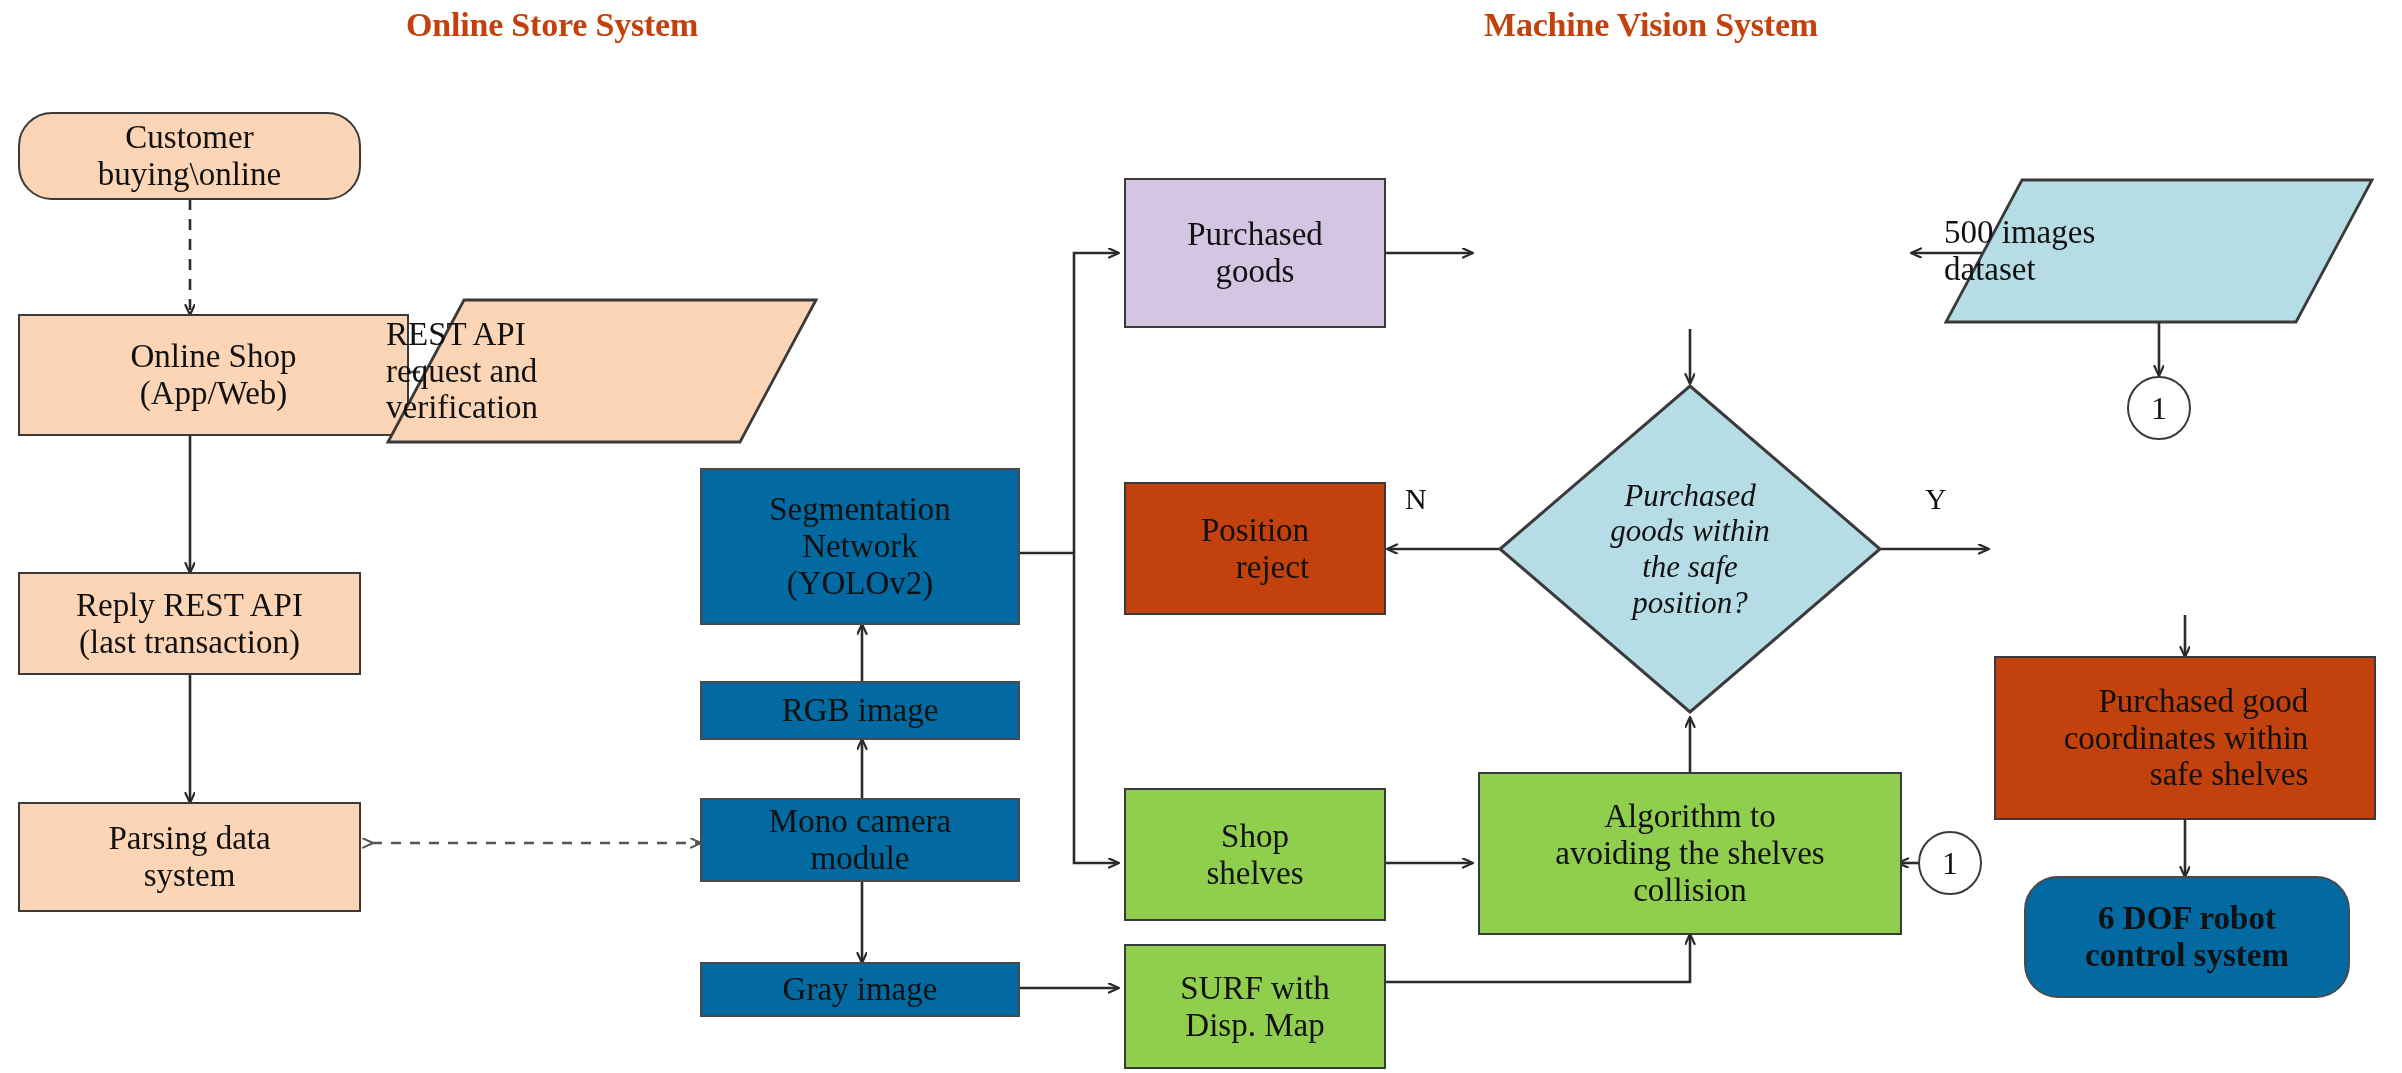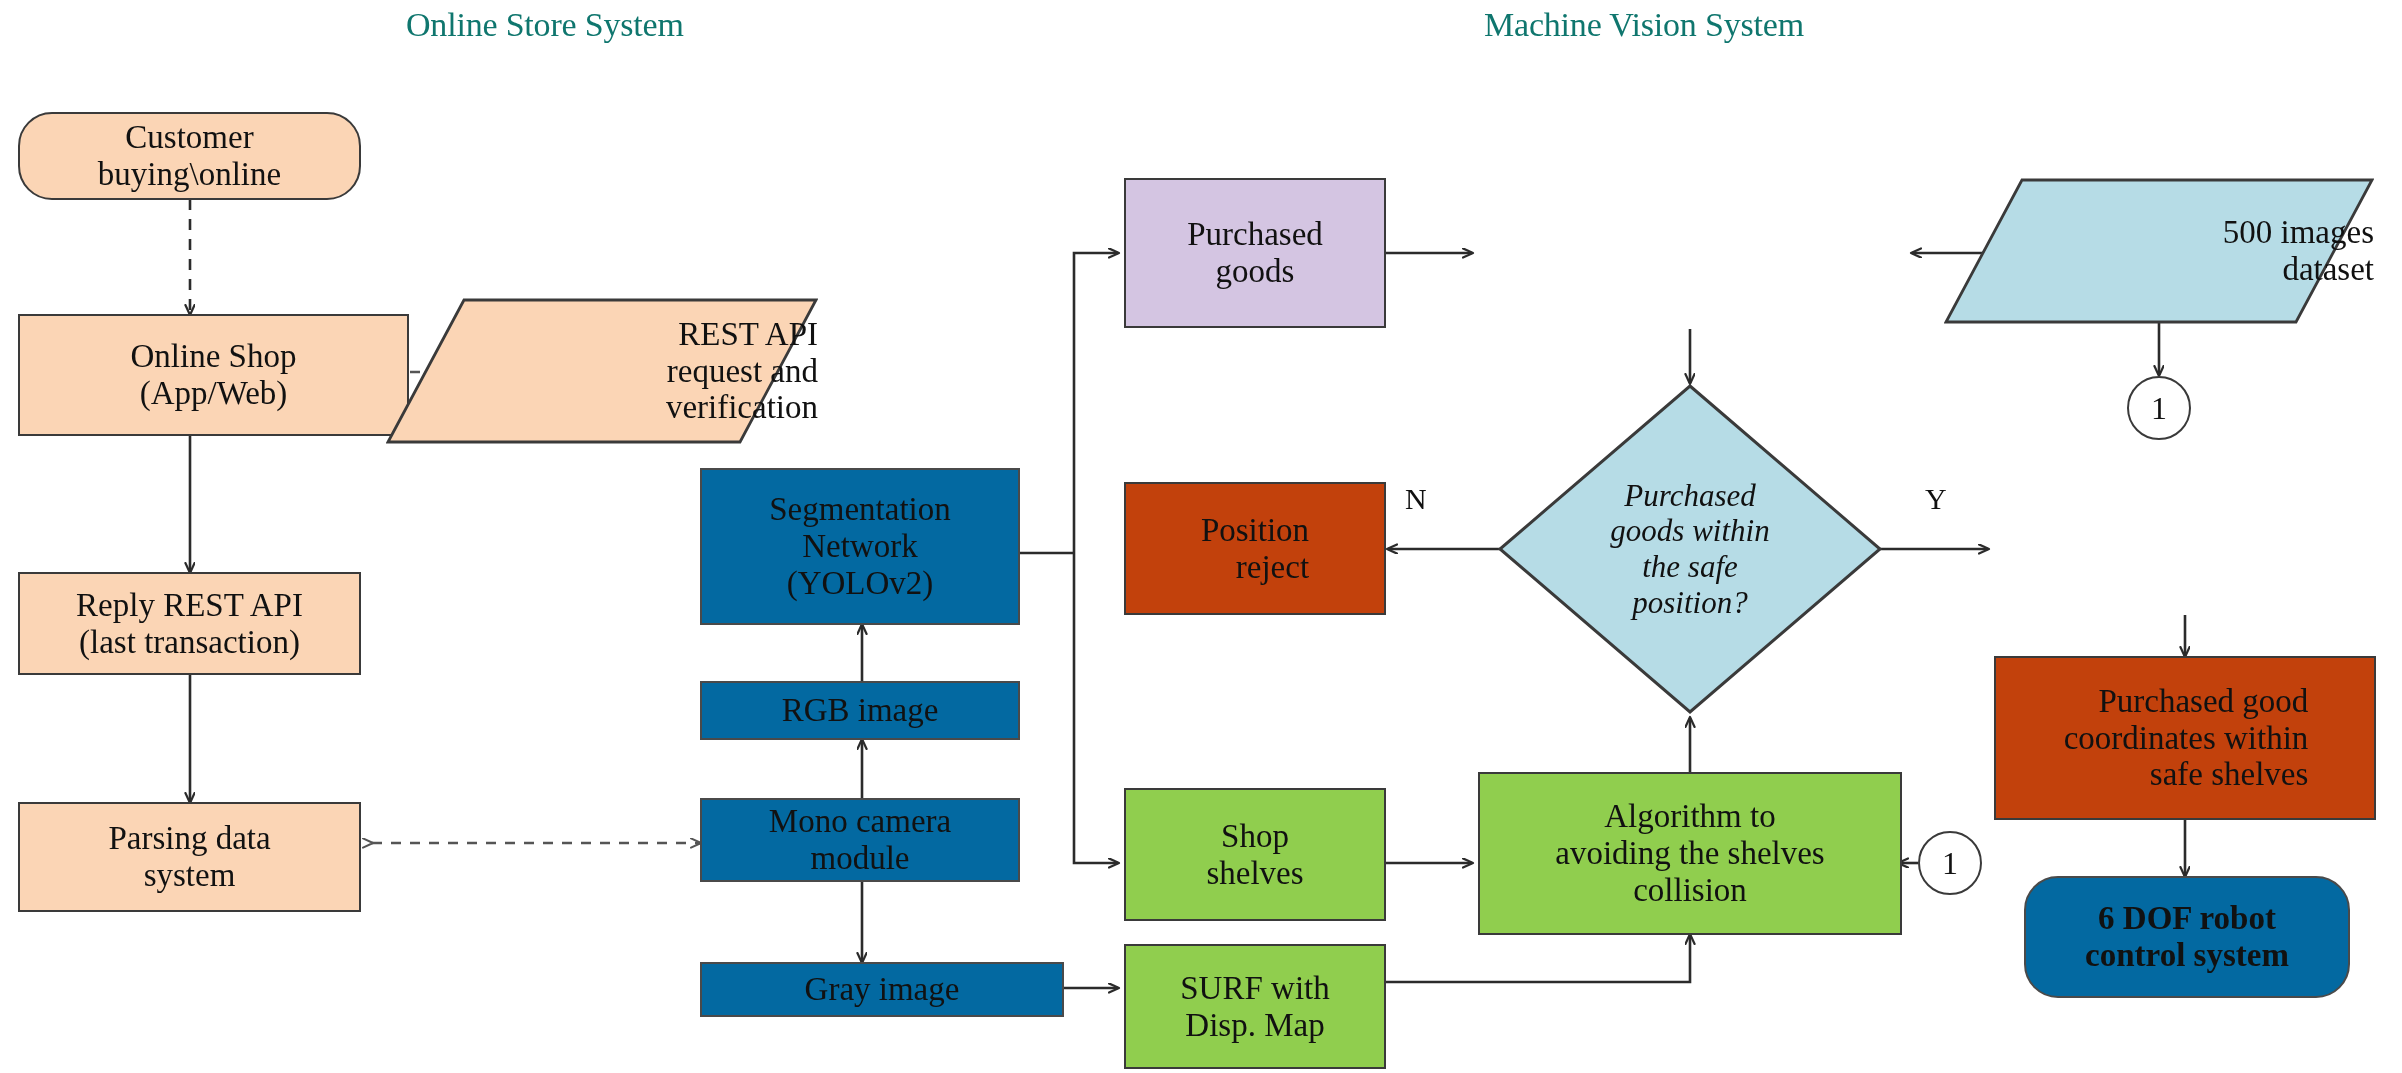--- a/index.html
+++ b/index.html
@@ -17,23 +17,23 @@
   }
   svg#edges {
     position: absolute;
     left: 0; top: 0;
     width: 2402px;
     height: 1073px;
     pointer-events: none;
   }
   .title {
     position: absolute;
-    font-weight: normal;
+    font-weight: bold;
     font-size: 34px;
-    color: #0f766e;
+    color: #c2410c;
     white-space: nowrap;
     letter-spacing: -0.2px;
   }
   .node {
     position: absolute;
     box-sizing: border-box;
     display: flex;
     align-items: center;
     justify-content: center;
     text-align: center;
@@ -52,21 +52,21 @@
   .node.thin    { border-width: 2px; border-color: #4a4a4a; }
   .node.bold    { font-weight: bold; }
 
   
   .para {
     position: absolute;
     box-sizing: border-box;
     display: flex;
     align-items: center;
     justify-content: center;
-    text-align: right;
+    text-align: left;
     font-size: 33px;
     line-height: 1.12;
     color: #111111;
   }
   .para .pshape {
     position: absolute;
     left: 0; top: 0; right: 0; bottom: 0;
   }
   .para .plabel {
     position: relative;
@@ -236,21 +236,21 @@
     <div>RGB image</div>
   </div>
 
   <div class="node white thin" style="left:700px; top:798px; width:320px; height:84px;">
     <div>
       <div>Mono camera</div>
       <div>module</div>
     </div>
   </div>
 
-  <div class="node white thin" style="left:700px; top:962px; width:364px; height:55px;">
+  <div class="node white thin" style="left:700px; top:962px; width:320px; height:55px;">
     <div>Gray image</div>
   </div>
 
   <div class="node purple" style="left:1124px; top:178px; width:262px; height:150px;">
     <div>
       <div>Purchased</div>
       <div>goods</div>
     </div>
   </div>
 

